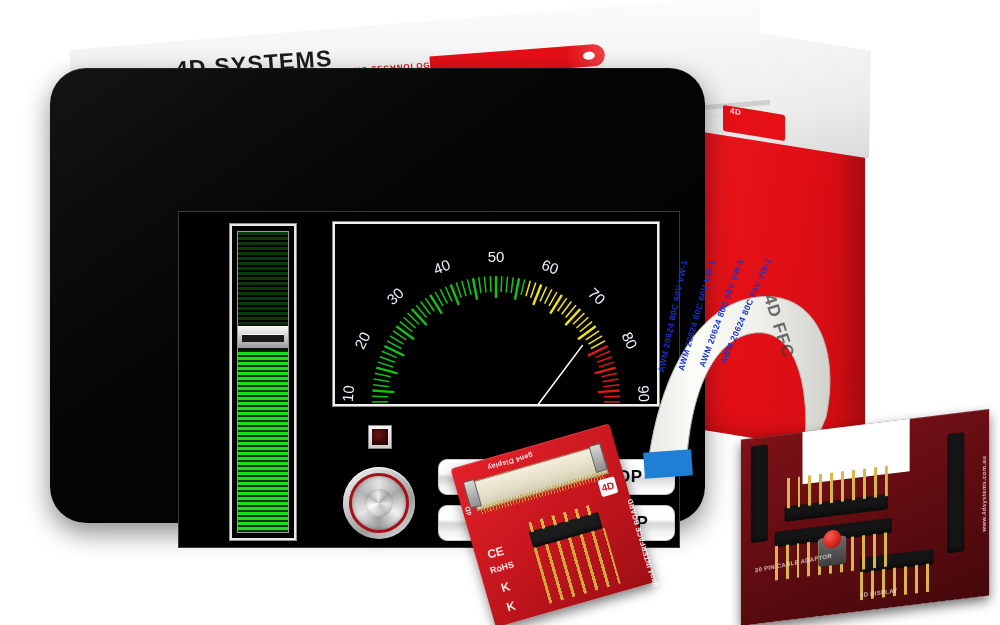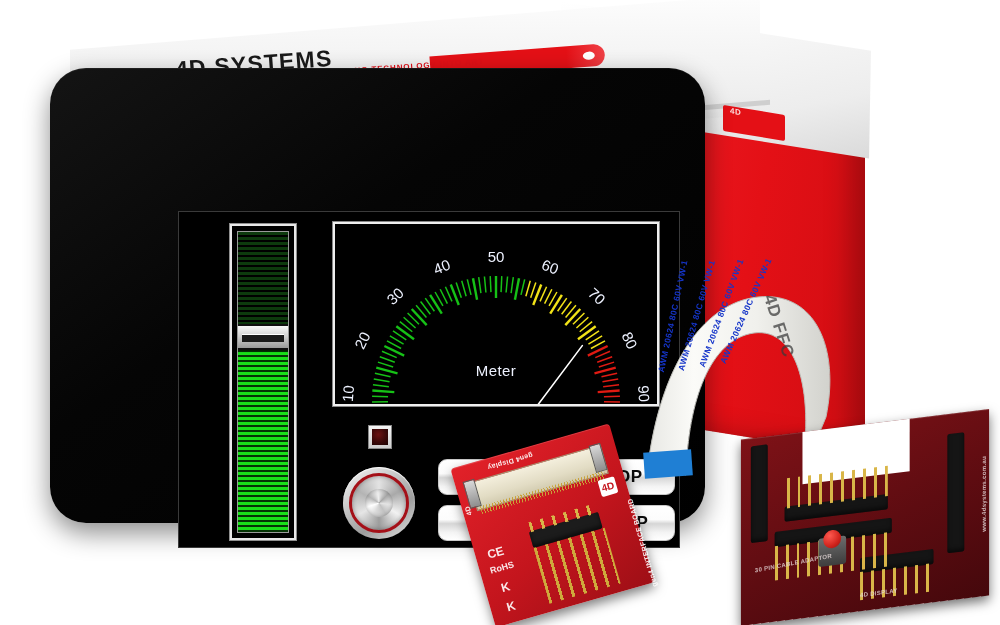--- a/index.html
+++ b/index.html
@@ -392,21 +392,20 @@
             <text x="108.82" y="47.86" text-anchor="middle" fill="#eef2ff" font-size="15" font-family="&quot;Liberation Sans&quot;,&quot;DejaVu Sans&quot;,sans-serif" transform="rotate(-21.40 108.82 47.86)">40</text>
             <text x="161.00" y="38.00" text-anchor="middle" fill="#eef2ff" font-size="15" font-family="&quot;Liberation Sans&quot;,&quot;DejaVu Sans&quot;,sans-serif" transform="rotate(0.00 161.00 38.00)">50</text>
             <text x="213.18" y="47.86" text-anchor="middle" fill="#eef2ff" font-size="15" font-family="&quot;Liberation Sans&quot;,&quot;DejaVu Sans&quot;,sans-serif" transform="rotate(21.40 213.18 47.86)">60</text>
             <text x="258.16" y="76.08" text-anchor="middle" fill="#eef2ff" font-size="15" font-family="&quot;Liberation Sans&quot;,&quot;DejaVu Sans&quot;,sans-serif" transform="rotate(42.80 258.16 76.08)">70</text>
             <text x="289.75" y="118.76" text-anchor="middle" fill="#eef2ff" font-size="15" font-family="&quot;Liberation Sans&quot;,&quot;DejaVu Sans&quot;,sans-serif" transform="rotate(64.20 289.75 118.76)">80</text>
             <text x="303.58" y="170.03" text-anchor="middle" fill="#eef2ff" font-size="15" font-family="&quot;Liberation Sans&quot;,&quot;DejaVu Sans&quot;,sans-serif" transform="rotate(85.60 303.58 170.03)">90</text>
             <text x="297.75" y="222.81" text-anchor="middle" fill="#eef2ff" font-size="15" font-family="&quot;Liberation Sans&quot;,&quot;DejaVu Sans&quot;,sans-serif" transform="rotate(107.00 297.75 222.81)">100</text>
           </g>
         <line id="gauge-needle" stroke="#ffffff" stroke-width="1.6" stroke-linecap="round" x1="187" y1="202" x2="247.29" y2="121.62"></line>
       </svg>
-      <div class="gauge-label">Meter</div>
     </div>
 
     <div class="led">
         <i></i>
       </div>
 
     <div class="knob">
       <div class="ring">
         <div class="cap"></div>
       </div>

